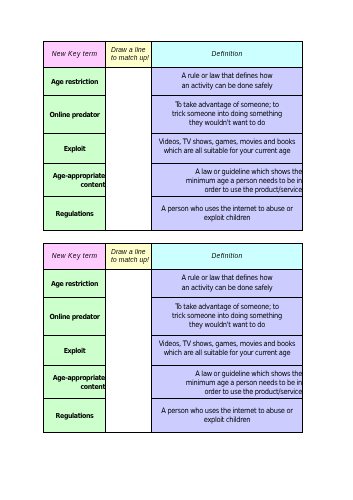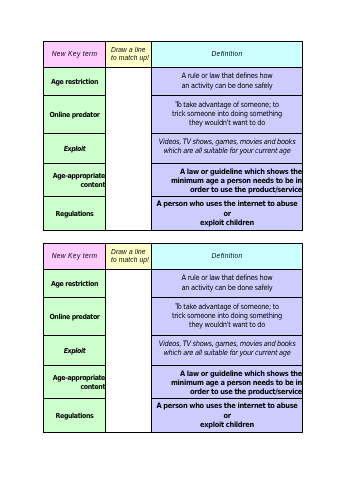--- a/index.html
+++ b/index.html
@@ -85,27 +85,27 @@
     letter-spacing: -0.3px;
     line-height: 1.235;
   }
 
   .c-term .ln { top: 1px; }
 
   
   .match-table tr.r1 td.c-def .ln { top: -1px; }
   .match-table tr.r2 td.c-def .ln { top: -0.7px; }
   .match-table tr.r3 td.c-def .ln { top: -1.9px; }
-  .match-table tr.r4 td.c-def .ln { top: 0.8px; font-weight: bold; }
-  .match-table tr.r5 td.c-def .ln { top: -0.7px; font-weight: bold; }
+  .match-table tr.r4 td.c-def .ln { top: 0.8px; }
+  .match-table tr.r5 td.c-def .ln { top: -0.7px; }
 
   
   .match-table tr.r1 td { height: 27px; }
   .match-table tr.r2 td { height: 37px; margin-top: 29px; }
-  .match-table tr.r3 td { height: 28.6px; font-style: italic; }
+  .match-table tr.r3 td { height: 28.6px; }
   .match-table tr.r4 td { height: 32.8px; text-align: right; }
   .match-table tr.r5 td { height: 33px; }
 
   #t1 { top: 41px; }
   #t2 { top: 243px; }
 </style>
 </head>
 <body>
 
 <div class="page">

